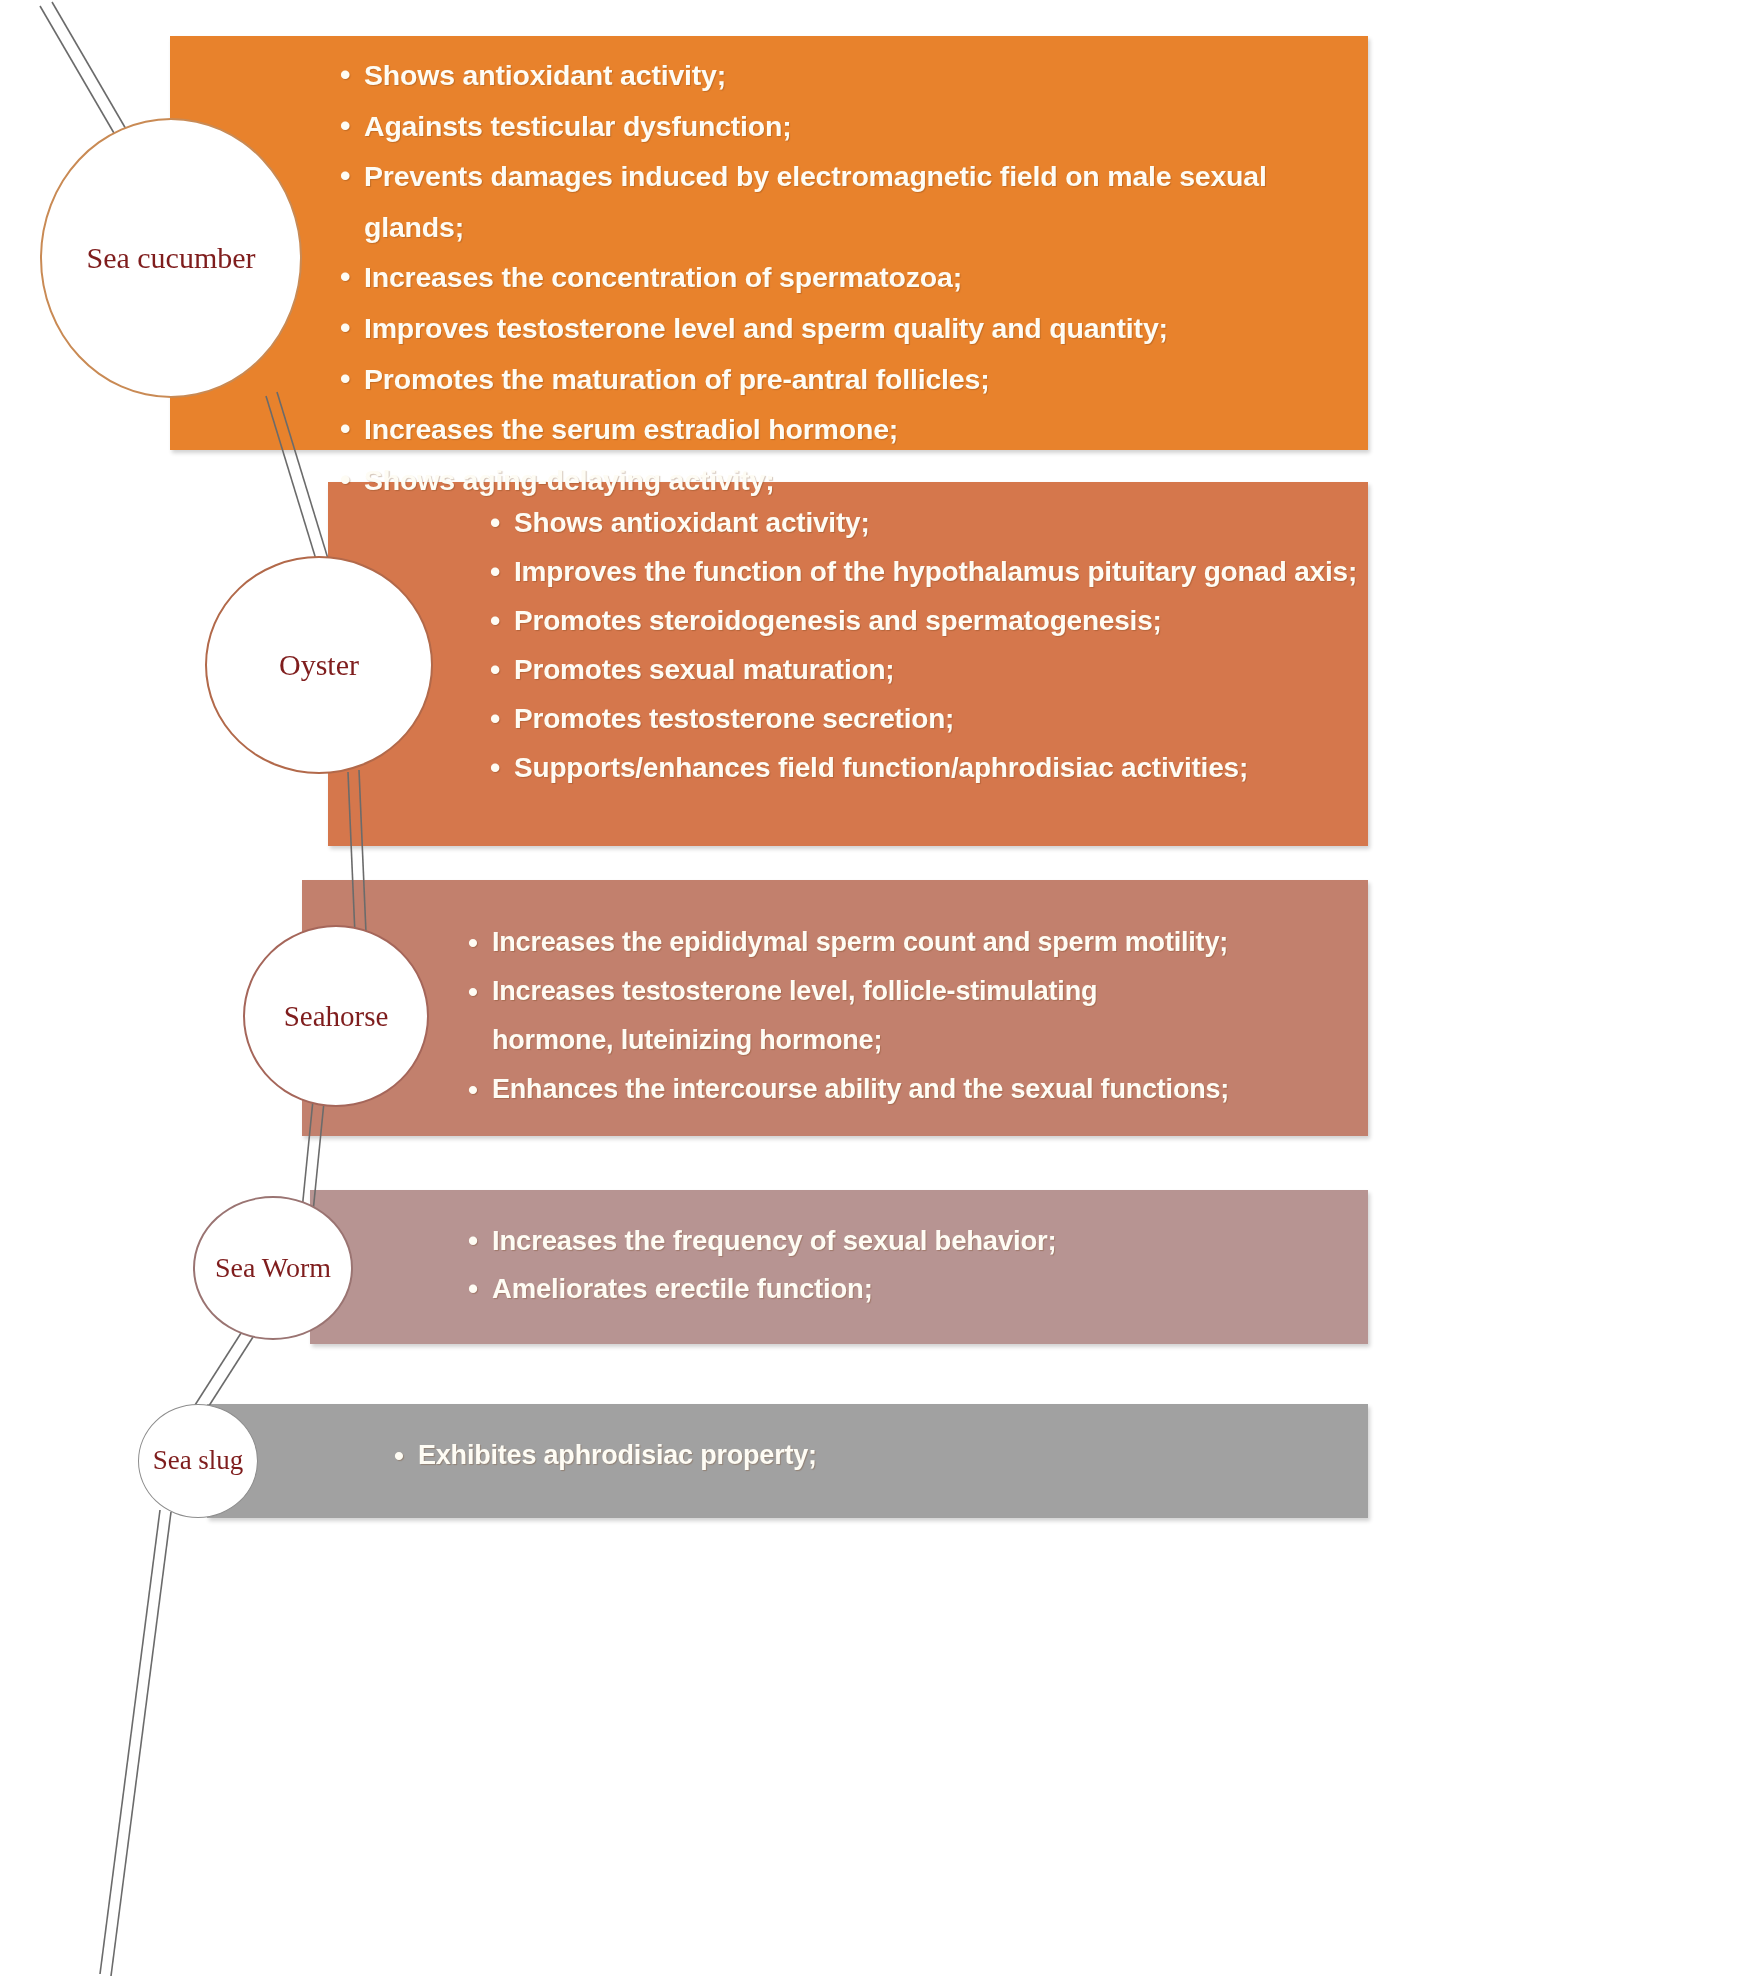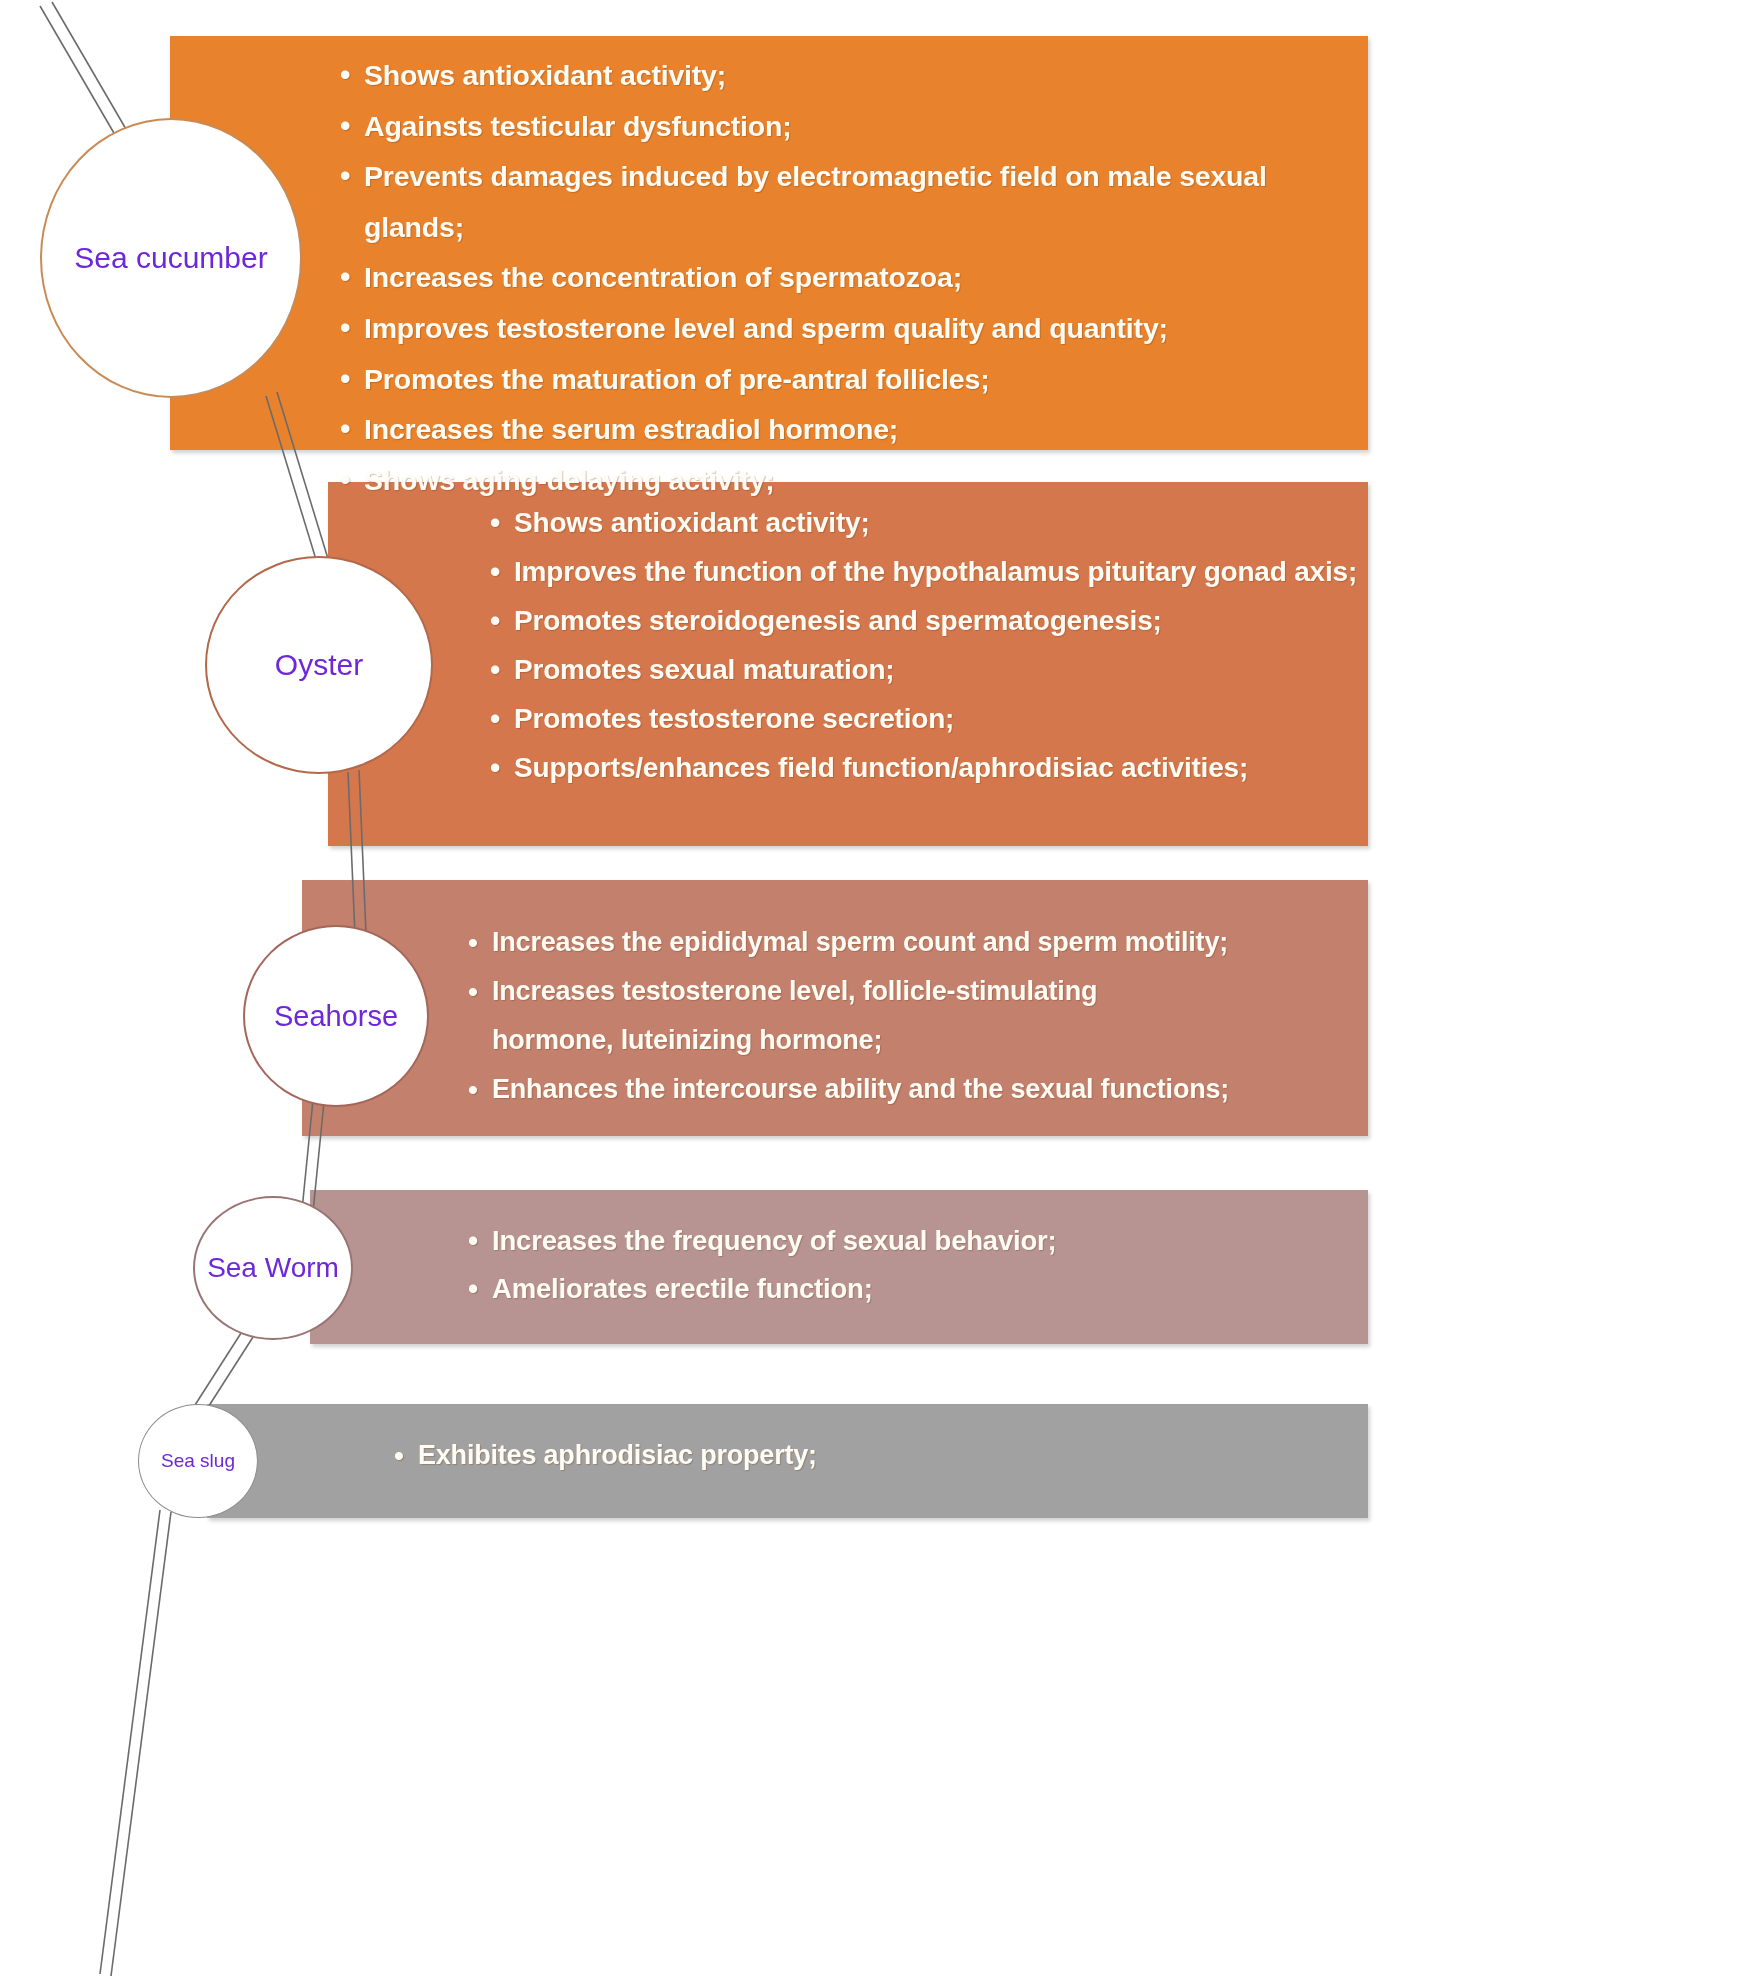--- a/index.html
+++ b/index.html
@@ -60,22 +60,22 @@
   }
   .node {
     position: absolute;
     z-index: 8;
     background: #ffffff;
     border-radius: 50%;
     display: flex;
     align-items: center;
     justify-content: center;
     text-align: center;
-    font-family: Liberation Sans, sans-serif;
-    color: #6d28d9;
+    font-family: Liberation Serif, serif;
+    color: #7f1d1d;
     line-height: 1.18;
     box-sizing: border-box;
   }
 
   
   #bar-1 { left: 170px; top: 36px; width: 1198px; height: 414px; background: #E8822C; }
   #bul-1 { left: 338px; top: 50px; width: 1030px; font-size: 28.5px; line-height: 50.6px; }
   #node-1 { left: 40px; top: 118px; width: 262px; height: 280px; border: 2px solid #C98A54; font-size: 30px; }
 
   
@@ -89,21 +89,21 @@
   #node-3 { left: 243px; top: 925px; width: 186px; height: 182px; border: 2px solid #A5665A; font-size: 29px; justify-content: center; }
 
   
   #bar-4 { left: 310px; top: 1190px; width: 1058px; height: 154px; background: #B79492; }
   #bul-4 { left: 466px; top: 1217px; width: 902px; font-size: 27.5px; line-height: 48px; }
   #node-4 { left: 193px; top: 1196px; width: 160px; height: 144px; border: 2px solid #9A7472; font-size: 28px; }
 
   
   #bar-5 { left: 207px; top: 1404px; width: 1161px; height: 114px; background: #A1A1A1; }
   #bul-5 { left: 392px; top: 1432px; width: 976px; font-size: 27px; line-height: 46px; }
-  #node-5 { left: 138px; top: 1404px; width: 120px; height: 114px; border: 1.6px solid #8d8d8d; font-size: 19px; text-align: center; }
+  #node-5 { left: 138px; top: 1404px; width: 120px; height: 114px; border: 1.6px solid #8d8d8d; font-size: 27px; text-align: center; }
 </style>
 </head>
 <body>
 
 <div id="stage">
 
   <svg class="connectors" viewBox="0 0 1751 1978">
     <g stroke="#6b6b6b" stroke-width="1.6" fill="none">
 
       <path d="M 40,6 L 118,140"></path>

